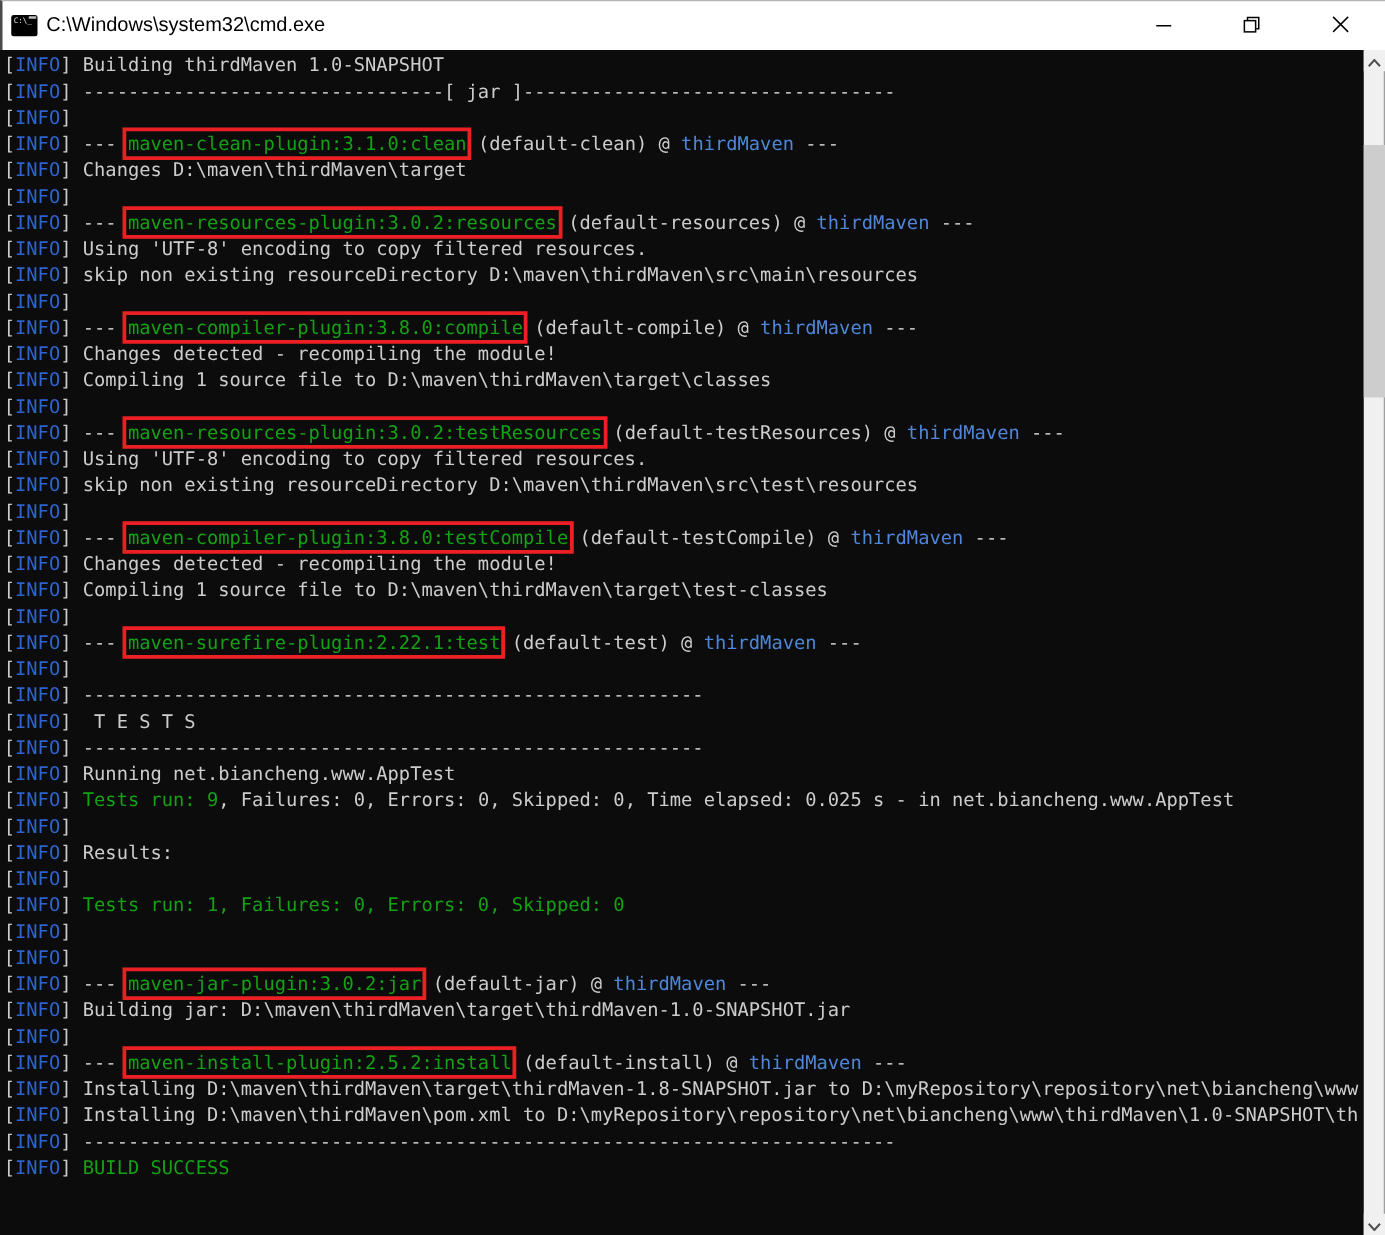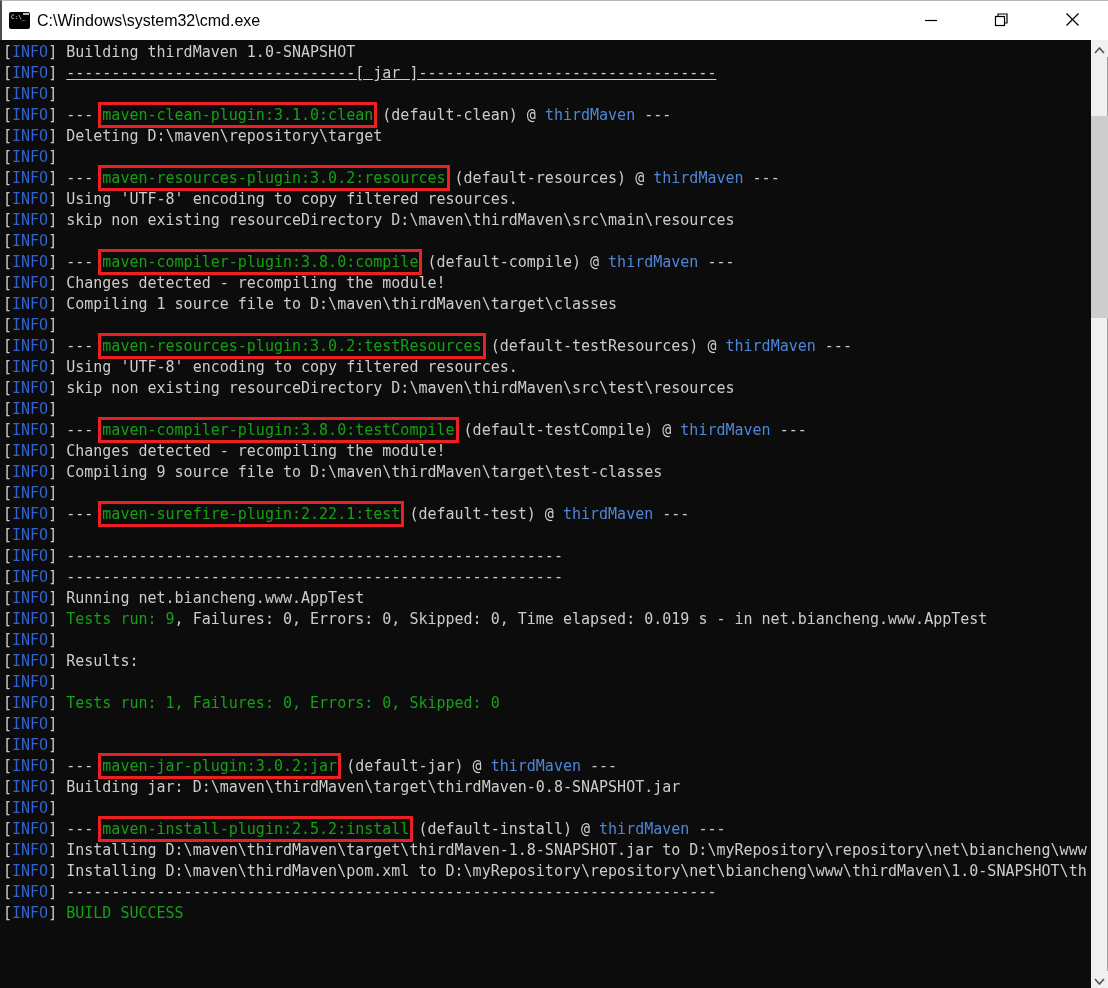--- a/index.html
+++ b/index.html
@@ -96,55 +96,56 @@
             <line x1="1.5" y1="1.5" x2="13.5" y2="13.5" stroke="#000" stroke-width="1.2"></line>
             <line x1="13.5" y1="1.5" x2="1.5" y2="13.5" stroke="#000" stroke-width="1.2"></line>
           </svg>
         </span>
       </button>
     </div>
   </div>
 
   <div class="console">
       <div class="line"><span style="color: rgb(204, 204, 204);">[</span><span style="color: rgb(46, 100, 210);">INFO</span><span style="color: rgb(204, 204, 204);">] </span><span style="color: rgb(204, 204, 204);">Building thirdMaven 1.0-SNAPSHOT</span></div>
-      <div class="line"><span style="color: rgb(204, 204, 204);">[</span><span style="color: rgb(46, 100, 210);">INFO</span><span style="color: rgb(204, 204, 204);">] </span><span style="color: rgb(204, 204, 204); text-decoration: underline;">--------------------------------[ jar ]---------------------------------</span></div>
+      <div class="line"><span style="color: rgb(204, 204, 204);">[</span><span style="color: rgb(46, 100, 210);">INFO</span><span style="color: rgb(204, 204, 204);">] </span><span style="color: rgb(204, 204, 204);">--------------------------------[ jar ]---------------------------------</span></div>
       <div class="line"><span style="color: rgb(204, 204, 204);">[</span><span style="color: rgb(46, 100, 210);">INFO</span><span style="color: rgb(204, 204, 204);">] </span></div>
       <div class="line"><span style="color: rgb(204, 204, 204);">[</span><span style="color: rgb(46, 100, 210);">INFO</span><span style="color: rgb(204, 204, 204);">] </span><span style="color: rgb(204, 204, 204);">--- </span><span class="annot-box" style="color: rgb(20, 161, 20);">maven-clean-plugin:3.1.0:clean</span><span style="color: rgb(204, 204, 204);"> (default-clean) @ </span><span style="color: rgb(79, 134, 215);">thirdMaven</span><span style="color: rgb(204, 204, 204);"> ---</span></div>
-      <div class="line"><span style="color: rgb(204, 204, 204);">[</span><span style="color: rgb(46, 100, 210);">INFO</span><span style="color: rgb(204, 204, 204);">] </span><span style="color: rgb(204, 204, 204);">Deleting D:\maven\repository\target</span></div>
+      <div class="line"><span style="color: rgb(204, 204, 204);">[</span><span style="color: rgb(46, 100, 210);">INFO</span><span style="color: rgb(204, 204, 204);">] </span><span style="color: rgb(204, 204, 204);">Changes D:\maven\thirdMaven\target</span></div>
       <div class="line"><span style="color: rgb(204, 204, 204);">[</span><span style="color: rgb(46, 100, 210);">INFO</span><span style="color: rgb(204, 204, 204);">] </span></div>
       <div class="line"><span style="color: rgb(204, 204, 204);">[</span><span style="color: rgb(46, 100, 210);">INFO</span><span style="color: rgb(204, 204, 204);">] </span><span style="color: rgb(204, 204, 204);">--- </span><span class="annot-box" style="color: rgb(20, 161, 20);">maven-resources-plugin:3.0.2:resources</span><span style="color: rgb(204, 204, 204);"> (default-resources) @ </span><span style="color: rgb(79, 134, 215);">thirdMaven</span><span style="color: rgb(204, 204, 204);"> ---</span></div>
       <div class="line"><span style="color: rgb(204, 204, 204);">[</span><span style="color: rgb(46, 100, 210);">INFO</span><span style="color: rgb(204, 204, 204);">] </span><span style="color: rgb(204, 204, 204);">Using 'UTF-8' encoding to copy filtered resources.</span></div>
       <div class="line"><span style="color: rgb(204, 204, 204);">[</span><span style="color: rgb(46, 100, 210);">INFO</span><span style="color: rgb(204, 204, 204);">] </span><span style="color: rgb(204, 204, 204);">skip non existing resourceDirectory D:\maven\thirdMaven\src\main\resources</span></div>
       <div class="line"><span style="color: rgb(204, 204, 204);">[</span><span style="color: rgb(46, 100, 210);">INFO</span><span style="color: rgb(204, 204, 204);">] </span></div>
       <div class="line"><span style="color: rgb(204, 204, 204);">[</span><span style="color: rgb(46, 100, 210);">INFO</span><span style="color: rgb(204, 204, 204);">] </span><span style="color: rgb(204, 204, 204);">--- </span><span class="annot-box" style="color: rgb(20, 161, 20);">maven-compiler-plugin:3.8.0:compile</span><span style="color: rgb(204, 204, 204);"> (default-compile) @ </span><span style="color: rgb(79, 134, 215);">thirdMaven</span><span style="color: rgb(204, 204, 204);"> ---</span></div>
       <div class="line"><span style="color: rgb(204, 204, 204);">[</span><span style="color: rgb(46, 100, 210);">INFO</span><span style="color: rgb(204, 204, 204);">] </span><span style="color: rgb(204, 204, 204);">Changes detected - recompiling the module!</span></div>
       <div class="line"><span style="color: rgb(204, 204, 204);">[</span><span style="color: rgb(46, 100, 210);">INFO</span><span style="color: rgb(204, 204, 204);">] </span><span style="color: rgb(204, 204, 204);">Compiling 1 source file to D:\maven\thirdMaven\target\classes</span></div>
       <div class="line"><span style="color: rgb(204, 204, 204);">[</span><span style="color: rgb(46, 100, 210);">INFO</span><span style="color: rgb(204, 204, 204);">] </span></div>
       <div class="line"><span style="color: rgb(204, 204, 204);">[</span><span style="color: rgb(46, 100, 210);">INFO</span><span style="color: rgb(204, 204, 204);">] </span><span style="color: rgb(204, 204, 204);">--- </span><span class="annot-box" style="color: rgb(20, 161, 20);">maven-resources-plugin:3.0.2:testResources</span><span style="color: rgb(204, 204, 204);"> (default-testResources) @ </span><span style="color: rgb(79, 134, 215);">thirdMaven</span><span style="color: rgb(204, 204, 204);"> ---</span></div>
       <div class="line"><span style="color: rgb(204, 204, 204);">[</span><span style="color: rgb(46, 100, 210);">INFO</span><span style="color: rgb(204, 204, 204);">] </span><span style="color: rgb(204, 204, 204);">Using 'UTF-8' encoding to copy filtered resources.</span></div>
       <div class="line"><span style="color: rgb(204, 204, 204);">[</span><span style="color: rgb(46, 100, 210);">INFO</span><span style="color: rgb(204, 204, 204);">] </span><span style="color: rgb(204, 204, 204);">skip non existing resourceDirectory D:\maven\thirdMaven\src\test\resources</span></div>
       <div class="line"><span style="color: rgb(204, 204, 204);">[</span><span style="color: rgb(46, 100, 210);">INFO</span><span style="color: rgb(204, 204, 204);">] </span></div>
       <div class="line"><span style="color: rgb(204, 204, 204);">[</span><span style="color: rgb(46, 100, 210);">INFO</span><span style="color: rgb(204, 204, 204);">] </span><span style="color: rgb(204, 204, 204);">--- </span><span class="annot-box" style="color: rgb(20, 161, 20);">maven-compiler-plugin:3.8.0:testCompile</span><span style="color: rgb(204, 204, 204);"> (default-testCompile) @ </span><span style="color: rgb(79, 134, 215);">thirdMaven</span><span style="color: rgb(204, 204, 204);"> ---</span></div>
       <div class="line"><span style="color: rgb(204, 204, 204);">[</span><span style="color: rgb(46, 100, 210);">INFO</span><span style="color: rgb(204, 204, 204);">] </span><span style="color: rgb(204, 204, 204);">Changes detected - recompiling the module!</span></div>
-      <div class="line"><span style="color: rgb(204, 204, 204);">[</span><span style="color: rgb(46, 100, 210);">INFO</span><span style="color: rgb(204, 204, 204);">] </span><span style="color: rgb(204, 204, 204);">Compiling 9 source file to D:\maven\thirdMaven\target\test-classes</span></div>
+      <div class="line"><span style="color: rgb(204, 204, 204);">[</span><span style="color: rgb(46, 100, 210);">INFO</span><span style="color: rgb(204, 204, 204);">] </span><span style="color: rgb(204, 204, 204);">Compiling 1 source file to D:\maven\thirdMaven\target\test-classes</span></div>
       <div class="line"><span style="color: rgb(204, 204, 204);">[</span><span style="color: rgb(46, 100, 210);">INFO</span><span style="color: rgb(204, 204, 204);">] </span></div>
       <div class="line"><span style="color: rgb(204, 204, 204);">[</span><span style="color: rgb(46, 100, 210);">INFO</span><span style="color: rgb(204, 204, 204);">] </span><span style="color: rgb(204, 204, 204);">--- </span><span class="annot-box" style="color: rgb(20, 161, 20);">maven-surefire-plugin:2.22.1:test</span><span style="color: rgb(204, 204, 204);"> (default-test) @ </span><span style="color: rgb(79, 134, 215);">thirdMaven</span><span style="color: rgb(204, 204, 204);"> ---</span></div>
       <div class="line"><span style="color: rgb(204, 204, 204);">[</span><span style="color: rgb(46, 100, 210);">INFO</span><span style="color: rgb(204, 204, 204);">] </span></div>
       <div class="line"><span style="color: rgb(204, 204, 204);">[</span><span style="color: rgb(46, 100, 210);">INFO</span><span style="color: rgb(204, 204, 204);">] </span><span style="color: rgb(204, 204, 204);">-------------------------------------------------------</span></div>
+      <div class="line"><span style="color: rgb(204, 204, 204);">[</span><span style="color: rgb(46, 100, 210);">INFO</span><span style="color: rgb(204, 204, 204);">] </span><span style="color: rgb(204, 204, 204);"> T E S T S</span></div>
       <div class="line"><span style="color: rgb(204, 204, 204);">[</span><span style="color: rgb(46, 100, 210);">INFO</span><span style="color: rgb(204, 204, 204);">] </span><span style="color: rgb(204, 204, 204);">-------------------------------------------------------</span></div>
       <div class="line"><span style="color: rgb(204, 204, 204);">[</span><span style="color: rgb(46, 100, 210);">INFO</span><span style="color: rgb(204, 204, 204);">] </span><span style="color: rgb(204, 204, 204);">Running net.biancheng.www.AppTest</span></div>
-      <div class="line"><span style="color: rgb(204, 204, 204);">[</span><span style="color: rgb(46, 100, 210);">INFO</span><span style="color: rgb(204, 204, 204);">] </span><span style="color: rgb(20, 161, 20);">Tests run: 9</span><span style="color: rgb(204, 204, 204);">, Failures: 0, Errors: 0, Skipped: 0, Time elapsed: 0.019 s - in net.biancheng.www.AppTest</span></div>
+      <div class="line"><span style="color: rgb(204, 204, 204);">[</span><span style="color: rgb(46, 100, 210);">INFO</span><span style="color: rgb(204, 204, 204);">] </span><span style="color: rgb(20, 161, 20);">Tests run: 9</span><span style="color: rgb(204, 204, 204);">, Failures: 0, Errors: 0, Skipped: 0, Time elapsed: 0.025 s - in net.biancheng.www.AppTest</span></div>
       <div class="line"><span style="color: rgb(204, 204, 204);">[</span><span style="color: rgb(46, 100, 210);">INFO</span><span style="color: rgb(204, 204, 204);">] </span></div>
       <div class="line"><span style="color: rgb(204, 204, 204);">[</span><span style="color: rgb(46, 100, 210);">INFO</span><span style="color: rgb(204, 204, 204);">] </span><span style="color: rgb(204, 204, 204);">Results:</span></div>
       <div class="line"><span style="color: rgb(204, 204, 204);">[</span><span style="color: rgb(46, 100, 210);">INFO</span><span style="color: rgb(204, 204, 204);">] </span></div>
       <div class="line"><span style="color: rgb(204, 204, 204);">[</span><span style="color: rgb(46, 100, 210);">INFO</span><span style="color: rgb(204, 204, 204);">] </span><span style="color: rgb(20, 161, 20);">Tests run: 1, Failures: 0, Errors: 0, Skipped: 0</span></div>
       <div class="line"><span style="color: rgb(204, 204, 204);">[</span><span style="color: rgb(46, 100, 210);">INFO</span><span style="color: rgb(204, 204, 204);">] </span></div>
       <div class="line"><span style="color: rgb(204, 204, 204);">[</span><span style="color: rgb(46, 100, 210);">INFO</span><span style="color: rgb(204, 204, 204);">] </span></div>
       <div class="line"><span style="color: rgb(204, 204, 204);">[</span><span style="color: rgb(46, 100, 210);">INFO</span><span style="color: rgb(204, 204, 204);">] </span><span style="color: rgb(204, 204, 204);">--- </span><span class="annot-box" style="color: rgb(20, 161, 20);">maven-jar-plugin:3.0.2:jar</span><span style="color: rgb(204, 204, 204);"> (default-jar) @ </span><span style="color: rgb(79, 134, 215);">thirdMaven</span><span style="color: rgb(204, 204, 204);"> ---</span></div>
-      <div class="line"><span style="color: rgb(204, 204, 204);">[</span><span style="color: rgb(46, 100, 210);">INFO</span><span style="color: rgb(204, 204, 204);">] </span><span style="color: rgb(204, 204, 204);">Building jar: D:\maven\thirdMaven\target\thirdMaven-0.8-SNAPSHOT.jar</span></div>
+      <div class="line"><span style="color: rgb(204, 204, 204);">[</span><span style="color: rgb(46, 100, 210);">INFO</span><span style="color: rgb(204, 204, 204);">] </span><span style="color: rgb(204, 204, 204);">Building jar: D:\maven\thirdMaven\target\thirdMaven-1.0-SNAPSHOT.jar</span></div>
       <div class="line"><span style="color: rgb(204, 204, 204);">[</span><span style="color: rgb(46, 100, 210);">INFO</span><span style="color: rgb(204, 204, 204);">] </span></div>
       <div class="line"><span style="color: rgb(204, 204, 204);">[</span><span style="color: rgb(46, 100, 210);">INFO</span><span style="color: rgb(204, 204, 204);">] </span><span style="color: rgb(204, 204, 204);">--- </span><span class="annot-box" style="color: rgb(20, 161, 20);">maven-install-plugin:2.5.2:install</span><span style="color: rgb(204, 204, 204);"> (default-install) @ </span><span style="color: rgb(79, 134, 215);">thirdMaven</span><span style="color: rgb(204, 204, 204);"> ---</span></div>
       <div class="line"><span style="color: rgb(204, 204, 204);">[</span><span style="color: rgb(46, 100, 210);">INFO</span><span style="color: rgb(204, 204, 204);">] </span><span style="color: rgb(204, 204, 204);">Installing D:\maven\thirdMaven\target\thirdMaven-1.8-SNAPSHOT.jar to D:\myRepository\repository\net\biancheng\www</span></div>
       <div class="line"><span style="color: rgb(204, 204, 204);">[</span><span style="color: rgb(46, 100, 210);">INFO</span><span style="color: rgb(204, 204, 204);">] </span><span style="color: rgb(204, 204, 204);">Installing D:\maven\thirdMaven\pom.xml to D:\myRepository\repository\net\biancheng\www\thirdMaven\1.0-SNAPSHOT\th</span></div>
       <div class="line"><span style="color: rgb(204, 204, 204);">[</span><span style="color: rgb(46, 100, 210);">INFO</span><span style="color: rgb(204, 204, 204);">] </span><span style="color: rgb(204, 204, 204);">------------------------------------------------------------------------</span></div>
       <div class="line"><span style="color: rgb(204, 204, 204);">[</span><span style="color: rgb(46, 100, 210);">INFO</span><span style="color: rgb(204, 204, 204);">] </span><span style="color: rgb(20, 161, 20);">BUILD SUCCESS</span></div>
     </div>
 
   <div class="scrollbar">
     <div class="scroll-btn up">

